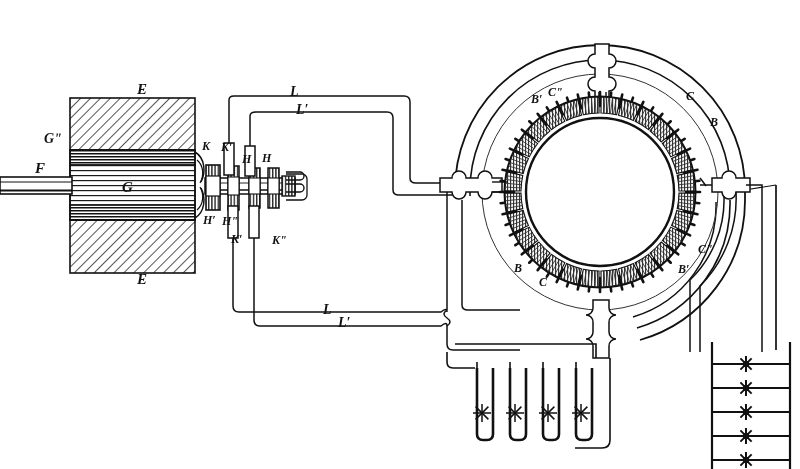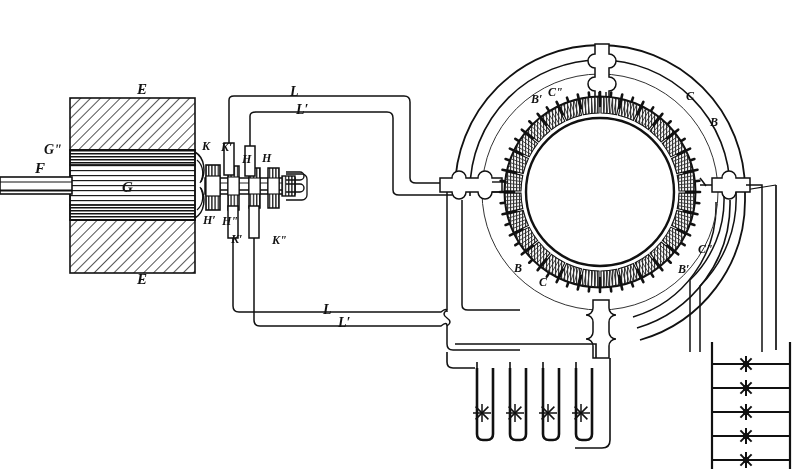--- a/index.html
+++ b/index.html
@@ -475,21 +475,21 @@
         <use href="#lampStarBold" x="746" y="436.0"></use>
         <line x1="712" y1="460" x2="790" y2="460" stroke="#111" stroke-width="1.8"></line>
         <use href="#lampStarBold" x="746" y="460.0"></use>
       </g>
 
   </svg>
 
   <div class="lbl lg" style="left:137px;top:82px;">E</div>
   <div class="lbl lg" style="left:137px;top:272px;">E</div>
   <div class="lbl lg" style="left:122px;top:180px;">G</div>
-  <div class="lbl md" style="left:44px;top:143px;">Gʺ</div>
+  <div class="lbl md" style="left:44px;top:132px;">Gʺ</div>
   <div class="lbl lg" style="left:35px;top:161px;">F</div>
 
   <div class="lbl sm" style="left:202px;top:140px;">K</div>
   <div class="lbl sm" style="left:221px;top:141px;">K′</div>
   <div class="lbl sm" style="left:242px;top:153px;">H</div>
   <div class="lbl sm" style="left:262px;top:152px;">H</div>
 
   <div class="lbl sm" style="left:203px;top:214px;">H′</div>
   <div class="lbl sm" style="left:222px;top:215px;text-align:center;">Hʺ</div>
   <div class="lbl sm" style="left:231px;top:233px;">K′</div>

